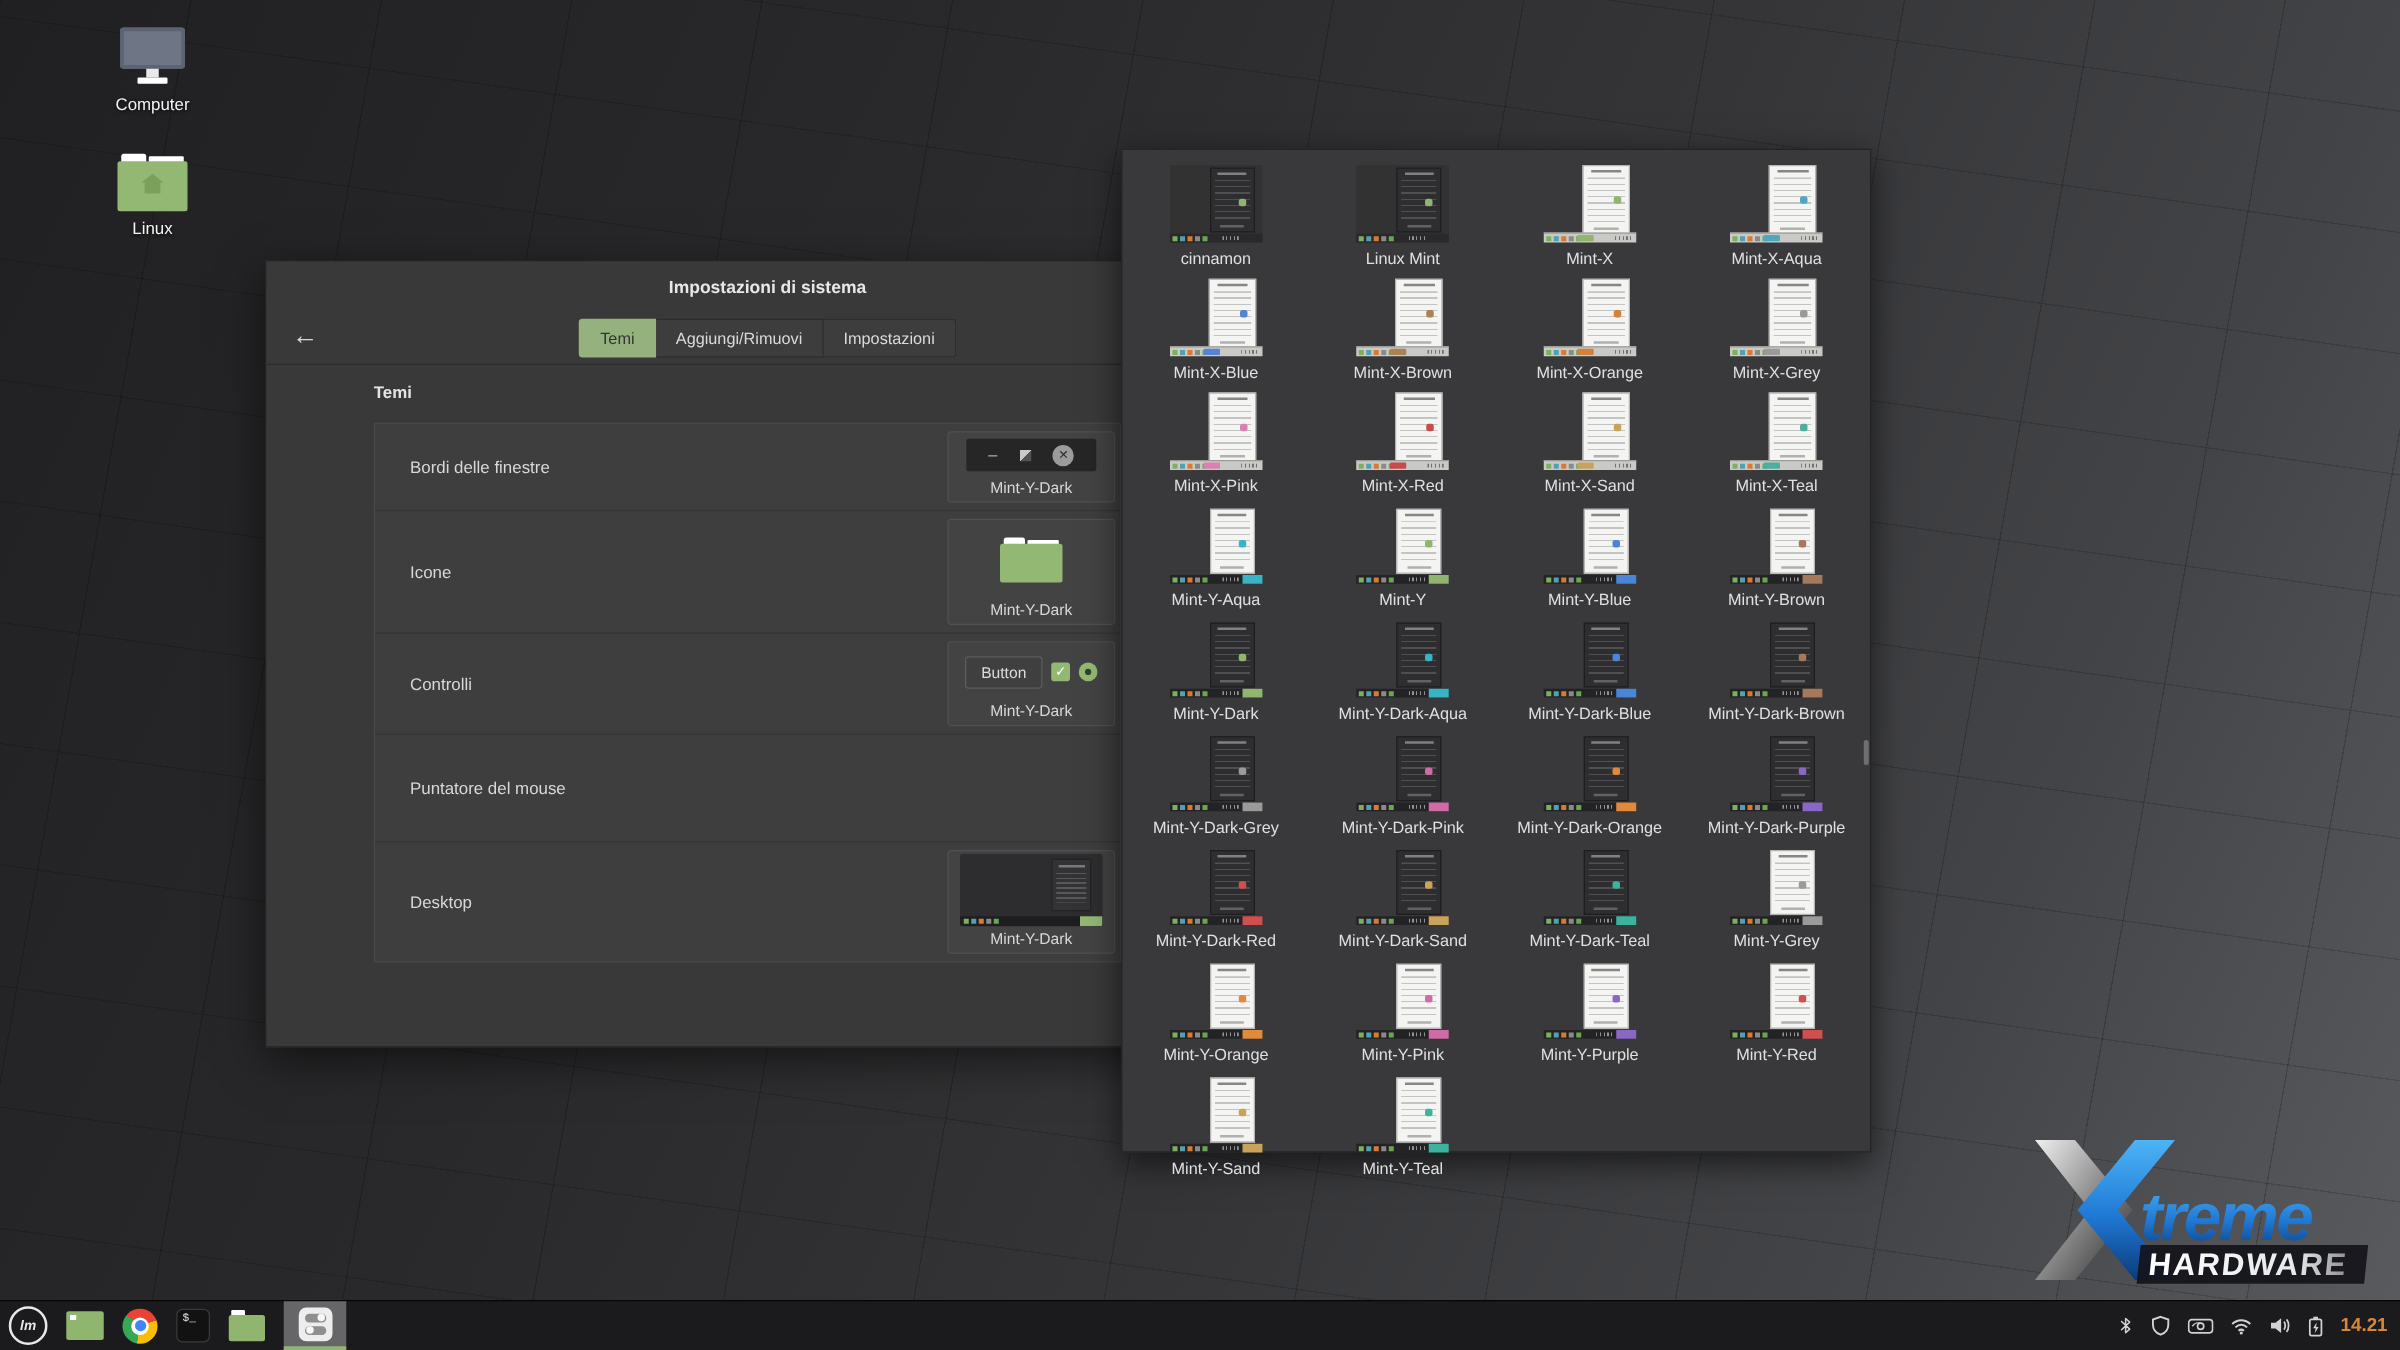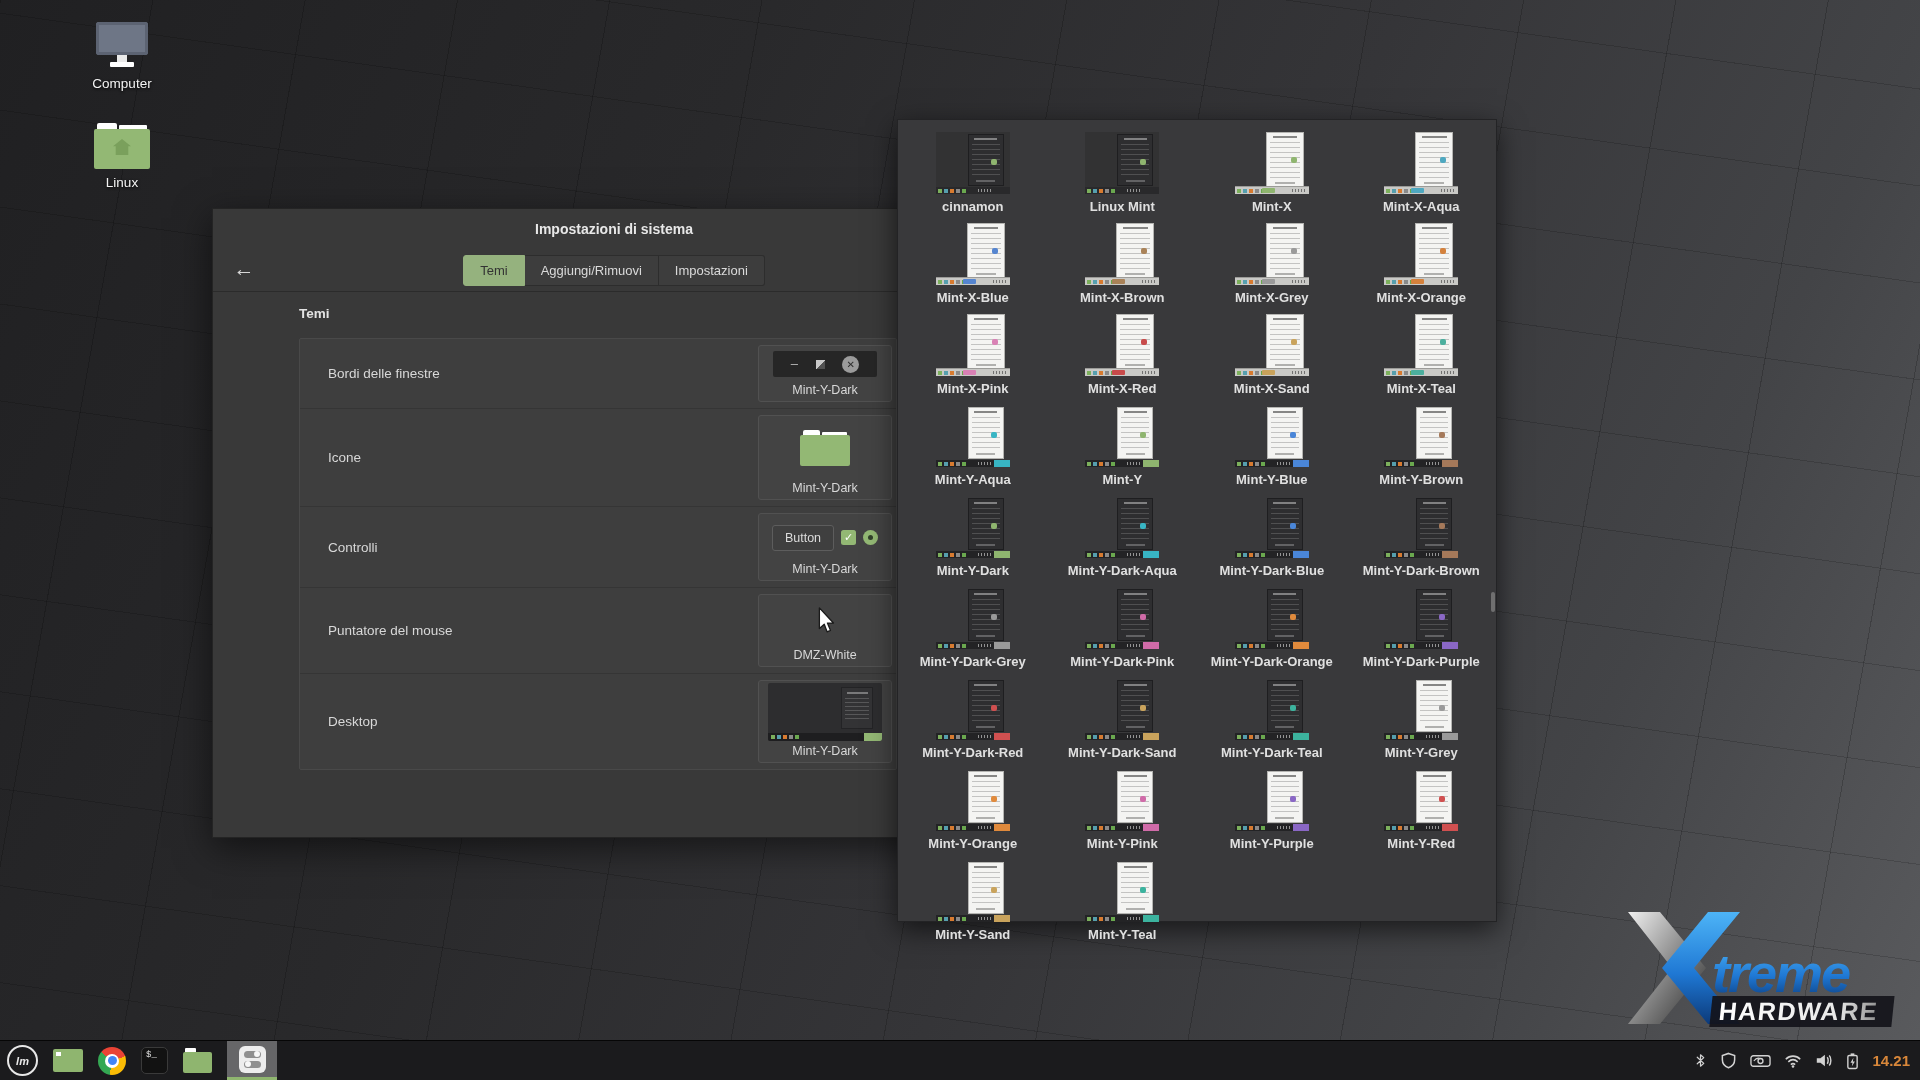--- a/index.html
+++ b/index.html
@@ -66,21 +66,21 @@
   .desk-pv{width:114px;height:58px;background:#2d2d2f;border-radius:2px;position:relative;overflow:hidden;}
   .desk-pv .cal{position:absolute;right:9px;top:4px;width:30px;height:40px;background:#333335;border:1px solid #232325;}
   .desk-pv .cal i{position:absolute;left:15%;right:15%;top:4px;height:2px;background:rgba(255,255,255,.35);}
   .desk-pv .cal b{position:absolute;left:3px;right:3px;top:10px;bottom:6px;background:repeating-linear-gradient(rgba(255,255,255,.18) 0 1px,transparent 1px 4px);}
   .desk-pv .strip{position:absolute;left:0;right:0;bottom:0;height:8px;background:#1e1e20;display:flex;align-items:center;gap:2px;padding-left:3px;}
   .desk-pv .strip i{width:4px;height:4px;}
   .desk-pv .strip .bdg{position:absolute;right:0;top:0;bottom:0;width:18px;height:auto;background:#93b874;}
 
   
   .popup{position:absolute;left:897px;top:119px;width:598px;height:801px;background:#39393b;border:1px solid #232325;box-shadow:0 8px 26px rgba(0,0,0,.6);z-index:3;}
-  .themes-grid{display:grid;grid-template-columns:repeat(4,1fr);padding-top:6px;font-weight:bold;}
+  .themes-grid{display:grid;grid-template-columns:repeat(4,1fr);padding-top:6px;}
   .tile{height:88px;display:flex;flex-direction:column;align-items:center;justify-content:flex-end;padding-bottom:3px;cursor:default;}
   .thumb{position:relative;width:74px;height:62px;}
   .thumb.s-cinnamon{background:rgba(0,0,0,.12);}
   .cal{position:absolute;top:2px;right:6px;width:34px;height:50px;border:1px solid;}
   .s-x .cal{top:0;right:5px;width:36px;height:54px;}
   .s-x .cal,.s-y .cal{background:#f4f4f2;border-color:#b5b5b2;}
   .s-ydark .cal,.s-cinnamon .cal{background:#2e2e30;border-color:#1e1e20;}
   .cal .hline{position:absolute;top:3px;left:16%;right:16%;height:2px;}
   .s-x .hline,.s-y .hline{background:rgba(0,0,0,.45);}
   .s-ydark .hline,.s-cinnamon .hline{background:rgba(255,255,255,.4);}
@@ -211,28 +211,20 @@
                     <i></i>
                   </span>
               </div>
             </div>
             <span class="picker-name">Mint-Y-Dark</span>
           </div>
         </div>
 
         <div class="srow" style="height:85px;">
           <span class="row-label">Puntatore del mouse</span>
-          <div class="picker">
-            <div class="pv">
-              <svg width="24" height="30" viewBox="0 0 24 32">
-                <path d="M6 2 L6 24 L11.2 19.5 L14.2 27.5 L17.8 26 L14.6 18.2 L21 18.2 Z" fill="#ffffff" stroke="#1a1a1a" stroke-width="1.4" stroke-linejoin="round"></path>
-              </svg>
-            </div>
-            <span class="picker-name">DMZ-White</span>
-          </div>
         </div>
 
         <div class="srow" style="height:95px;">
           <span class="row-label">Desktop</span>
           <div class="picker">
             <div class="pv">
               <div class="desk-pv">
                 <span class="cal">
                     <i></i>
                     <b></b>
@@ -373,54 +365,54 @@
               <i class="xbtn" style="background: rgb(169, 130, 88);"></i>
             </div>
           </div>
           <div class="tile-label">Mint-X-Brown</div>
         </div>
         <div class="tile">
           <div class="thumb s-x">
             <div class="cal">
               <i class="hline"></i>
               <i class="cgrid"></i>
+              <i class="day" style="background: rgb(212, 129, 60);"></i>
+              <i class="foot"></i>
+            </div>
+            <div class="strip">
+              <i class="dot" style="background: rgb(124, 176, 92);"></i>
+              <i class="dot" style="background: rgb(86, 159, 174);"></i>
+              <i class="dot" style="background: rgb(216, 123, 48);"></i>
+              <i class="dot" style="background: rgb(138, 138, 138);"></i>
+              <i class="dot" style="background: rgb(106, 168, 79);"></i>
+              <i class="marks"></i>
+              <i class="xbtn" style="background: rgb(212, 129, 60);"></i>
+            </div>
+          </div>
+          <div class="tile-label">Mint-X-Orange</div>
+        </div>
+        <div class="tile">
+          <div class="thumb s-x">
+            <div class="cal">
+              <i class="hline"></i>
+              <i class="cgrid"></i>
               <i class="day" style="background: rgb(154, 154, 154);"></i>
               <i class="foot"></i>
             </div>
             <div class="strip">
               <i class="dot" style="background: rgb(124, 176, 92);"></i>
               <i class="dot" style="background: rgb(86, 159, 174);"></i>
               <i class="dot" style="background: rgb(216, 123, 48);"></i>
               <i class="dot" style="background: rgb(138, 138, 138);"></i>
               <i class="dot" style="background: rgb(106, 168, 79);"></i>
               <i class="marks"></i>
               <i class="xbtn" style="background: rgb(154, 154, 154);"></i>
             </div>
           </div>
           <div class="tile-label">Mint-X-Grey</div>
-        </div>
-        <div class="tile">
-          <div class="thumb s-x">
-            <div class="cal">
-              <i class="hline"></i>
-              <i class="cgrid"></i>
-              <i class="day" style="background: rgb(212, 129, 60);"></i>
-              <i class="foot"></i>
-            </div>
-            <div class="strip">
-              <i class="dot" style="background: rgb(124, 176, 92);"></i>
-              <i class="dot" style="background: rgb(86, 159, 174);"></i>
-              <i class="dot" style="background: rgb(216, 123, 48);"></i>
-              <i class="dot" style="background: rgb(138, 138, 138);"></i>
-              <i class="dot" style="background: rgb(106, 168, 79);"></i>
-              <i class="marks"></i>
-              <i class="xbtn" style="background: rgb(212, 129, 60);"></i>
-            </div>
-          </div>
-          <div class="tile-label">Mint-X-Orange</div>
         </div>
         <div class="tile">
           <div class="thumb s-x">
             <div class="cal">
               <i class="hline"></i>
               <i class="cgrid"></i>
               <i class="day" style="background: rgb(217, 129, 181);"></i>
               <i class="foot"></i>
             </div>
             <div class="strip">

